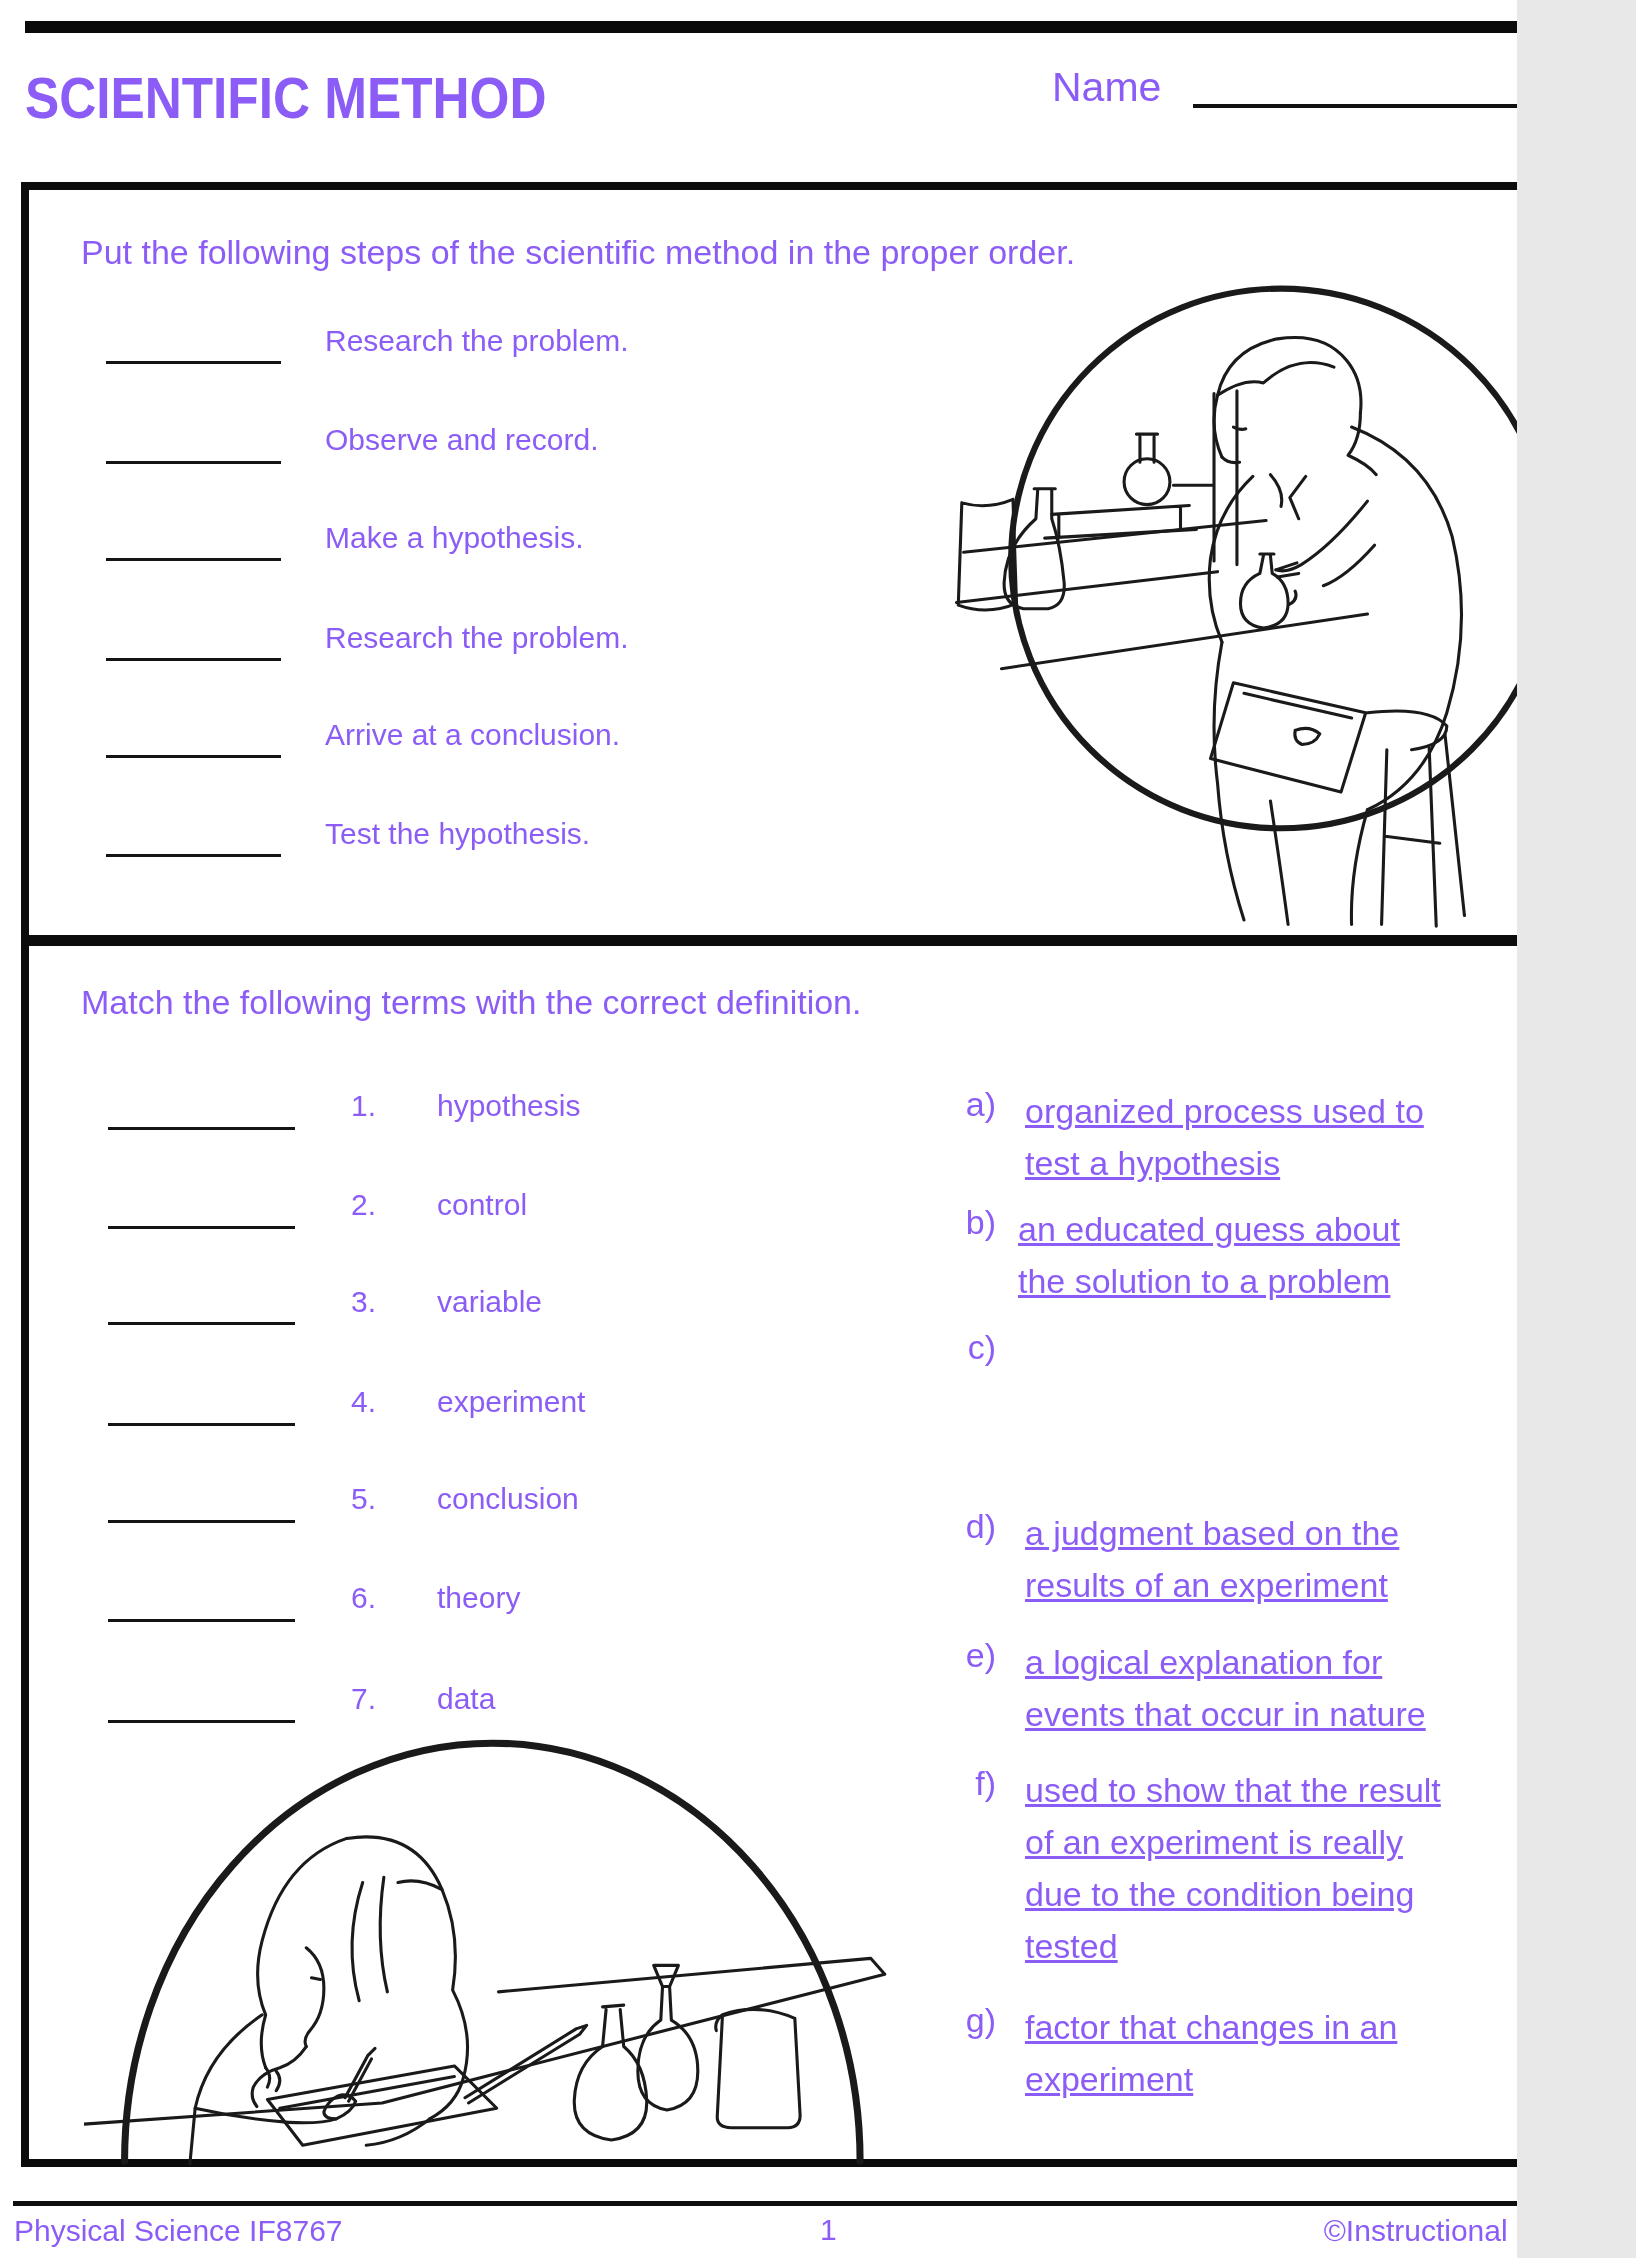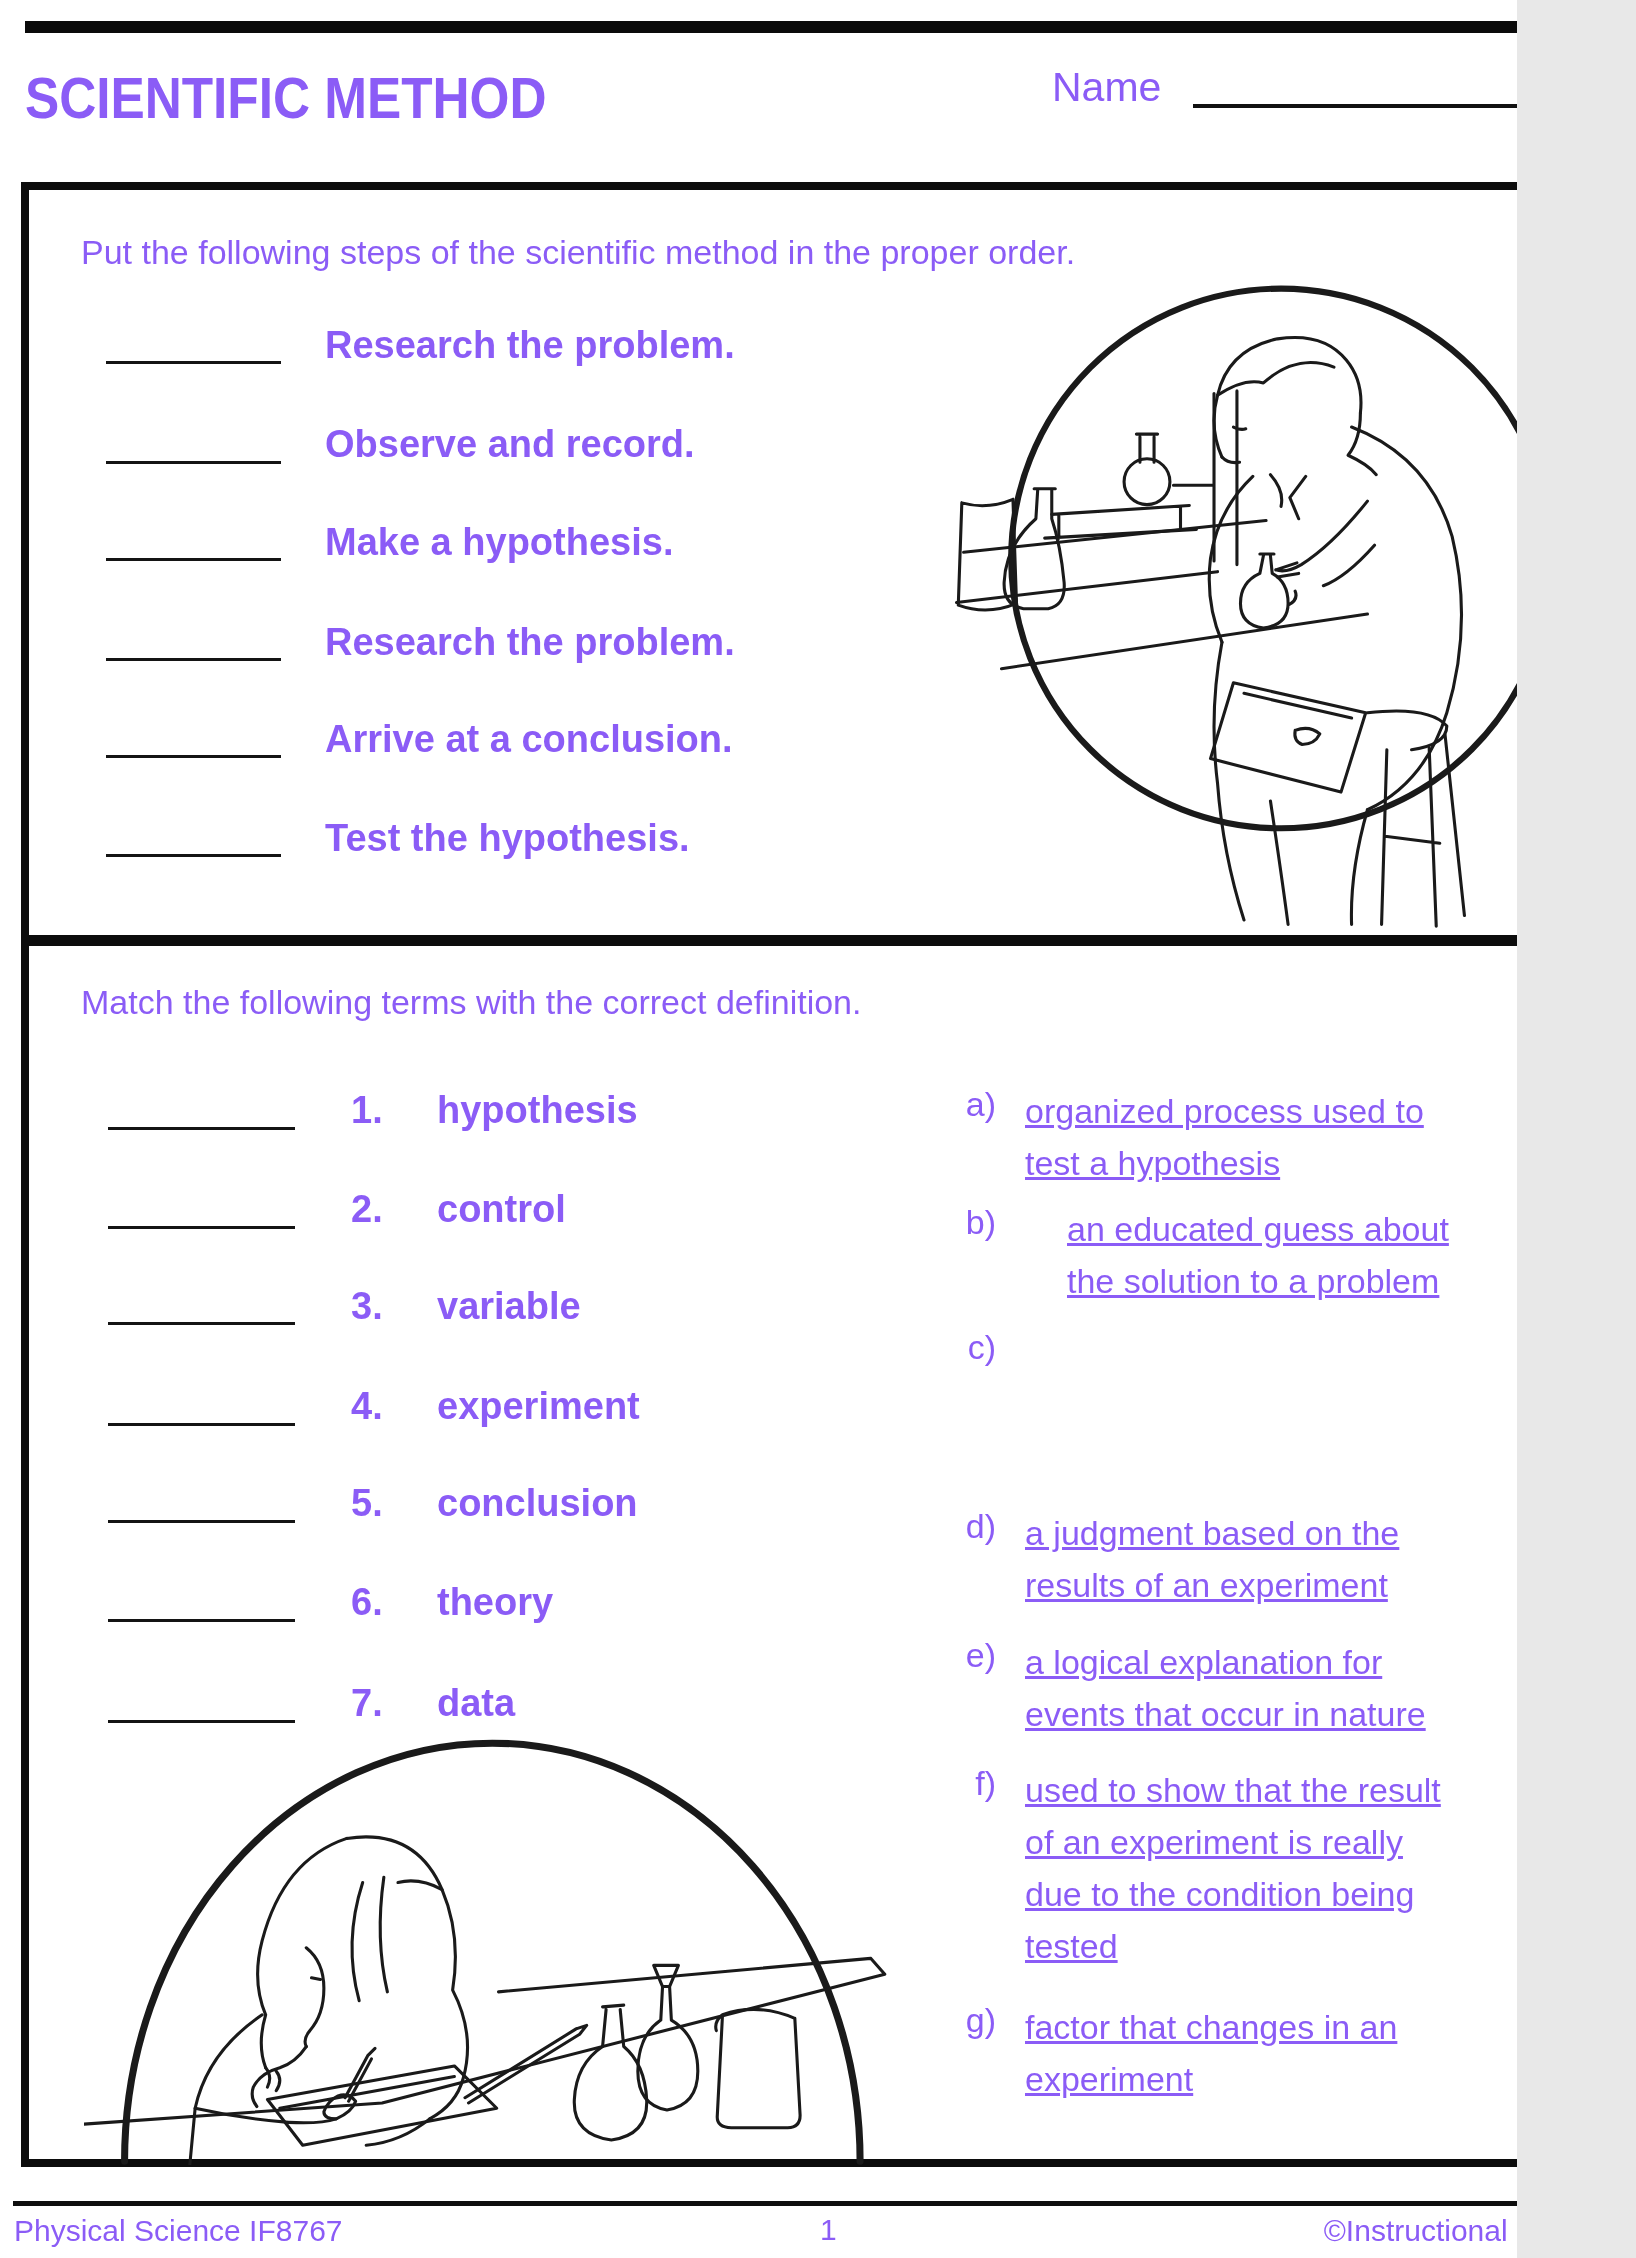--- a/index.html
+++ b/index.html
@@ -19,21 +19,21 @@
   }
   .name-label{font-size:41px;white-space:nowrap;}
   .name-line{border-bottom:4.4px solid #111;height:0;}
   .frame{
     border:8px solid #0c0c0c;
     box-sizing:border-box;
   }
   .divider{background:#0c0c0c;}
   .instruction{font-size:34px;white-space:nowrap;}
   .blank{border-bottom:3.5px solid #141414;height:0;}
-  .step-label,.term-label,.term-number{font-size:38px;white-space:nowrap;font-weight:bold;}
+  .step-label,.term-label,.term-number{font-size:30px;white-space:nowrap;}
   .def-letter{font-size:34px;text-align:right;}
   .def-text{font-size:34px;line-height:52px;white-space:pre-line;text-decoration:underline;}
   .footer-text{font-size:30px;white-space:nowrap;}
   .footer-rule{background:#0e0e0e;}
   svg.lineart{display:block;}
 </style>
 </head>
 <body>
 
 <div class="page">
@@ -139,21 +139,21 @@
 
   <div class="abs blank" style="left:108px;top:1720px;width:187px;"></div>
   <div class="abs term-number" style="left:351px;top:1682px;">7.</div>
   <div class="abs term-label" style="left:437px;top:1682px;">data</div>
 
   <div class="abs def-letter" style="left:925px;top:1085px;width:71px;">a)</div>
   <div class="abs def-text" style="left:1025px;top:1085px;width:547px;">organized process used to
 test a hypothesis</div>
 
   <div class="abs def-letter" style="left:925px;top:1203px;width:71px;">b)</div>
-  <div class="abs def-text" style="left:1067px;top:1203px;width:547px;">an educated guess about
+  <div class="abs def-text" style="left:1018px;top:1203px;width:547px;">an educated guess about
 the solution to a problem</div>
 
   <div class="abs def-letter" style="left:925px;top:1328px;width:71px;">c)</div>
 
   <div class="abs def-letter" style="left:925px;top:1507px;width:71px;">d)</div>
   <div class="abs def-text" style="left:1025px;top:1507px;width:547px;">a judgment based on the
 results of an experiment</div>
 
   <div class="abs def-letter" style="left:925px;top:1636px;width:71px;">e)</div>
   <div class="abs def-text" style="left:1025px;top:1636px;width:547px;">a logical explanation for

